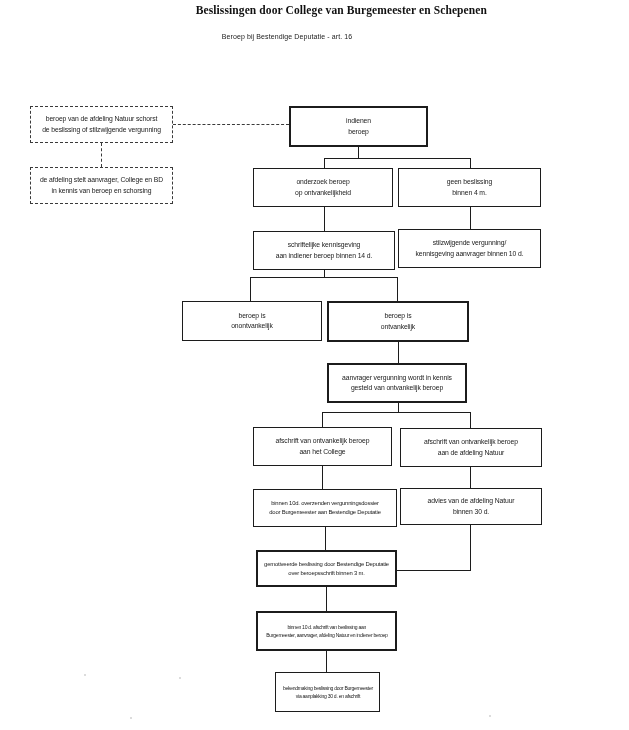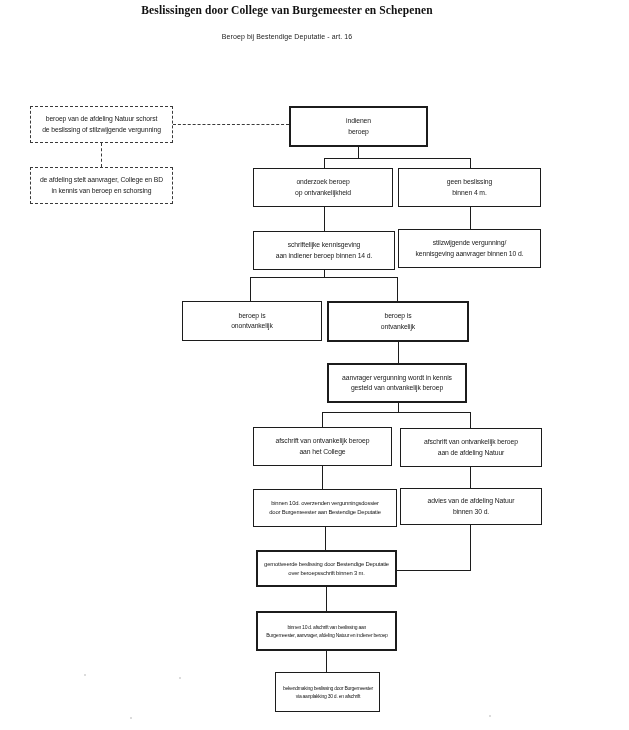--- a/index.html
+++ b/index.html
@@ -2,21 +2,21 @@
 <html><head>
 <meta charset="utf-8">
 <style>
   html,body { margin:0; padding:0; background:#e8e8e8; }
   .page {
     position:relative; width:629px; height:730px; margin:0 auto;
     background:#ffffff; overflow:hidden;
     font-family:"Liberation Sans", sans-serif; color:#1a1a1a;
   }
   .title {
-    position:absolute; top:4px; left:87px; width:400px; text-align:center;
+    position:absolute; top:4px; left:87px; width:400px; text-align:right;
     font-family:"Liberation Serif", serif; font-weight:bold; font-size:11.5px;
     letter-spacing:0.1px; color:#111;
   }
   .subtitle {
     position:absolute; top:33px; left:137px; width:300px; text-align:center;
     font-size:7px; color:#222; letter-spacing:0.1px;
   }
   .node {
     position:absolute; box-sizing:border-box; background:#fff;
     border:1.5px solid #1c1c1c;

